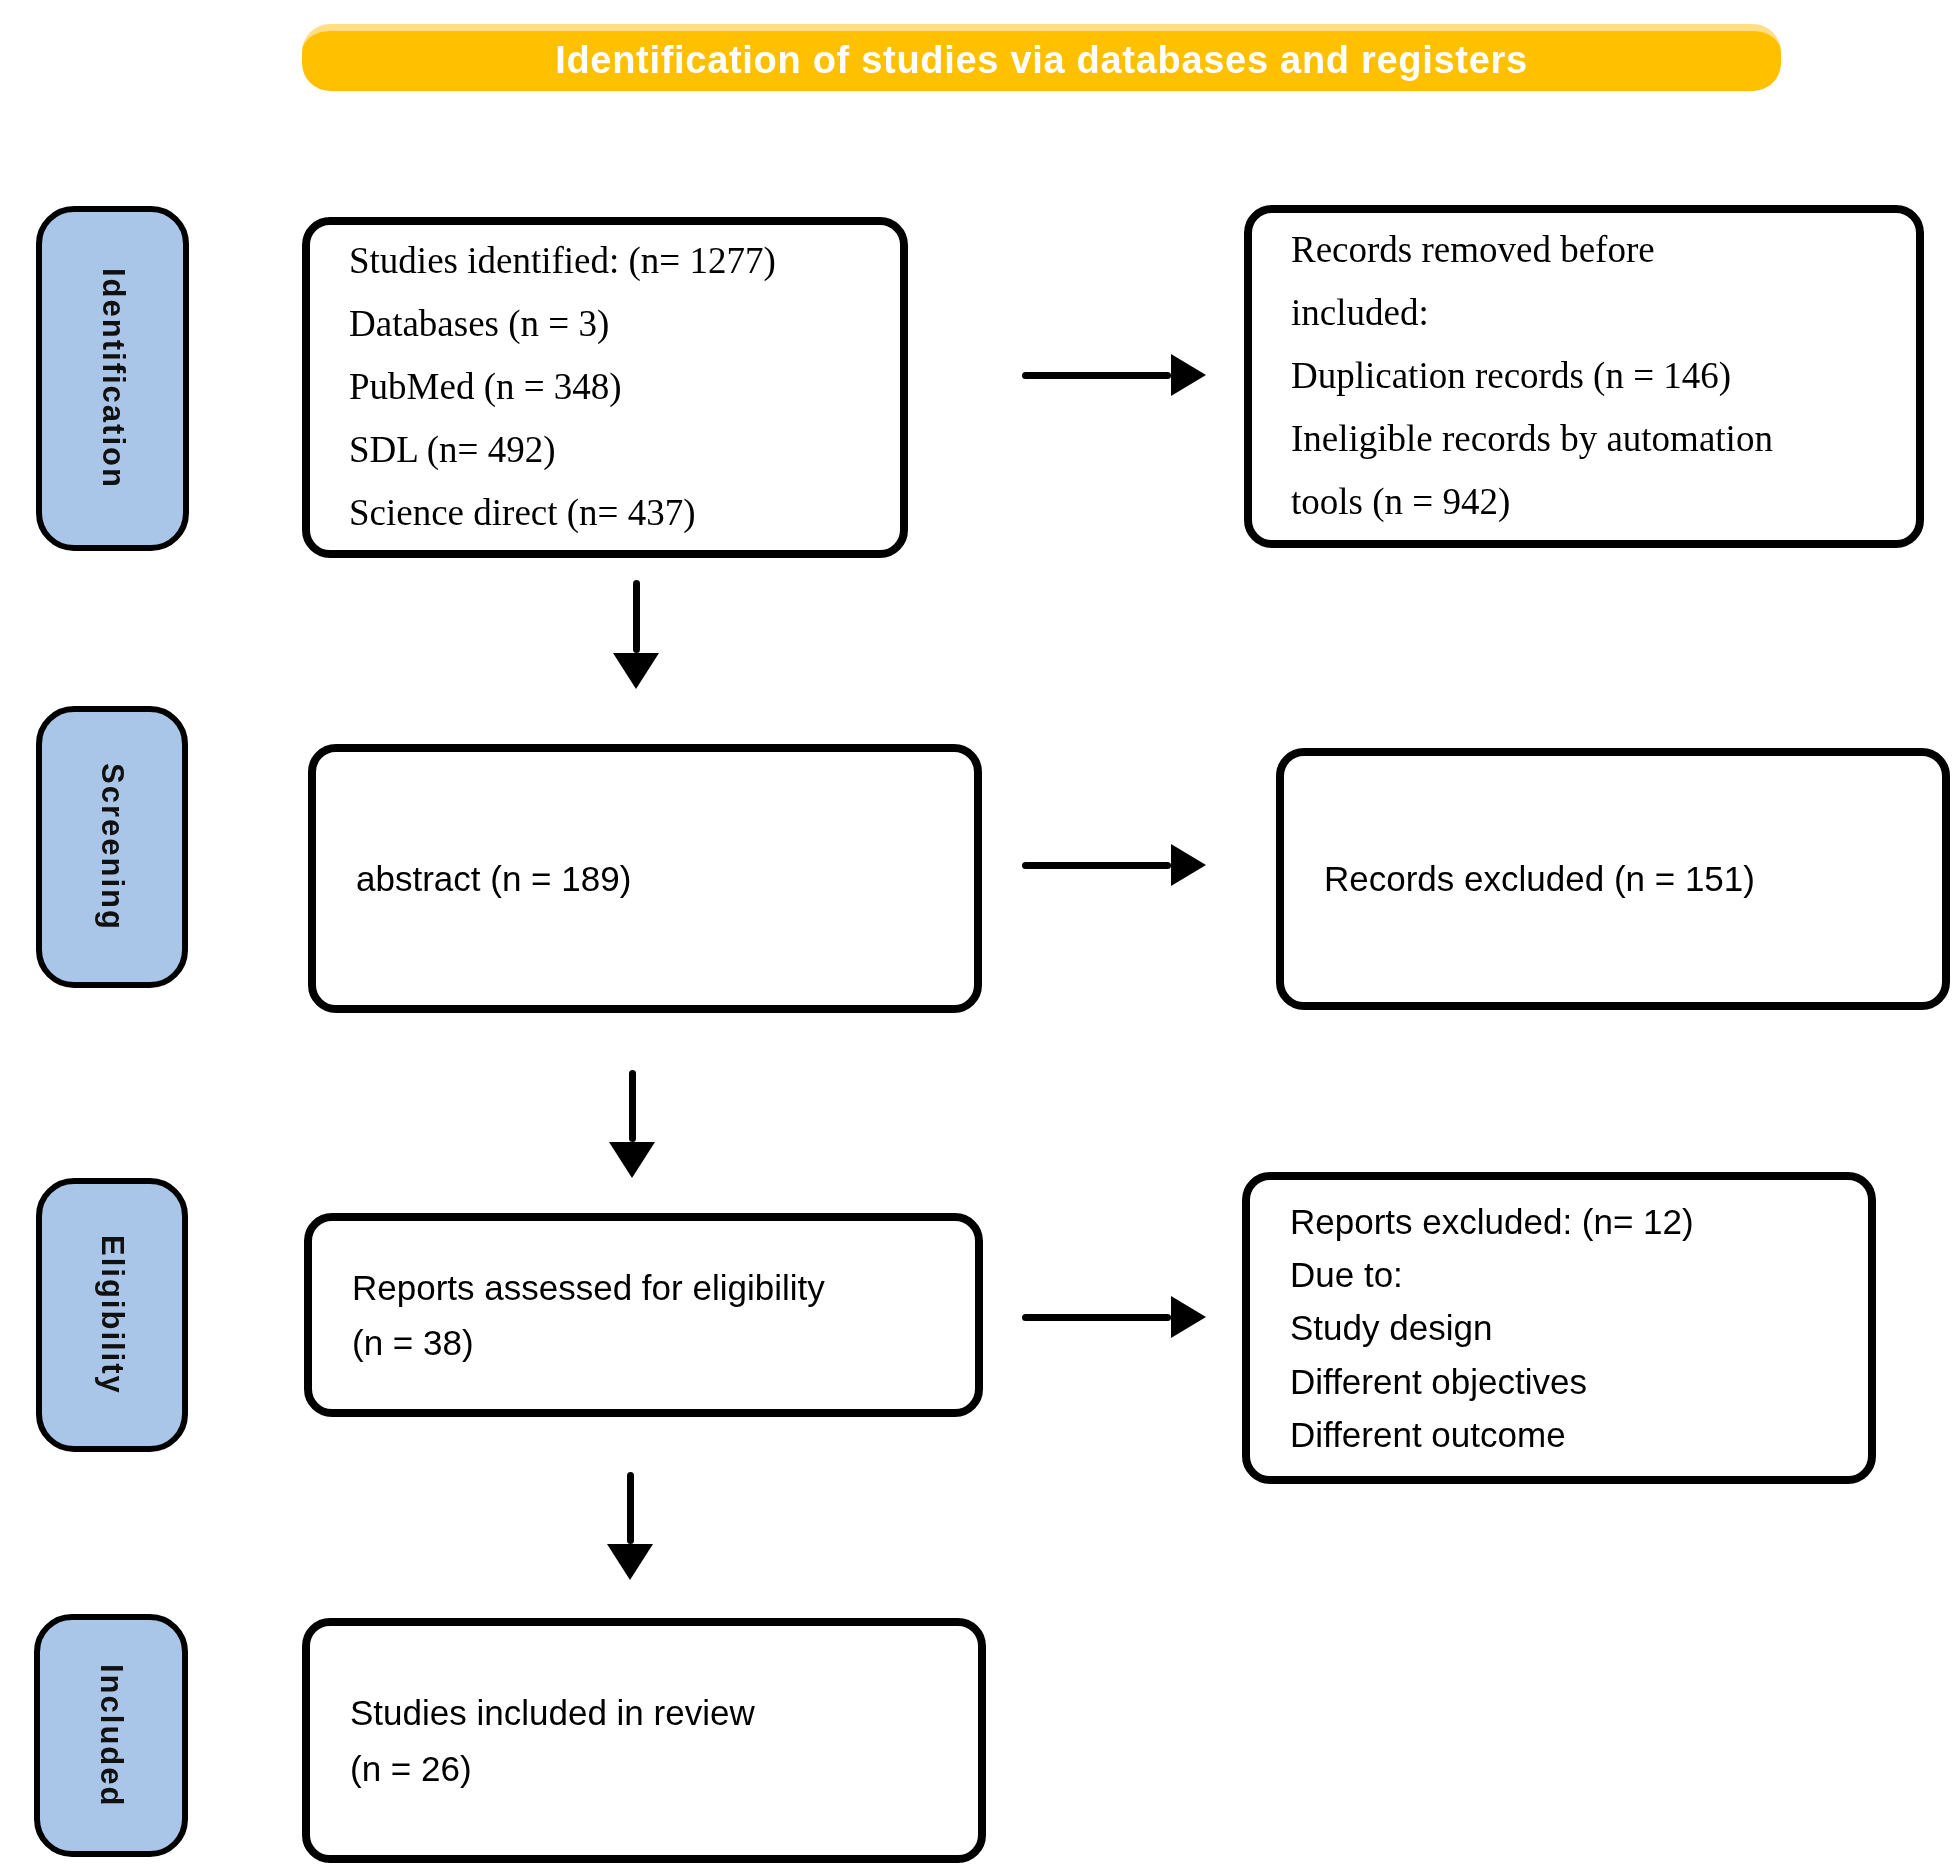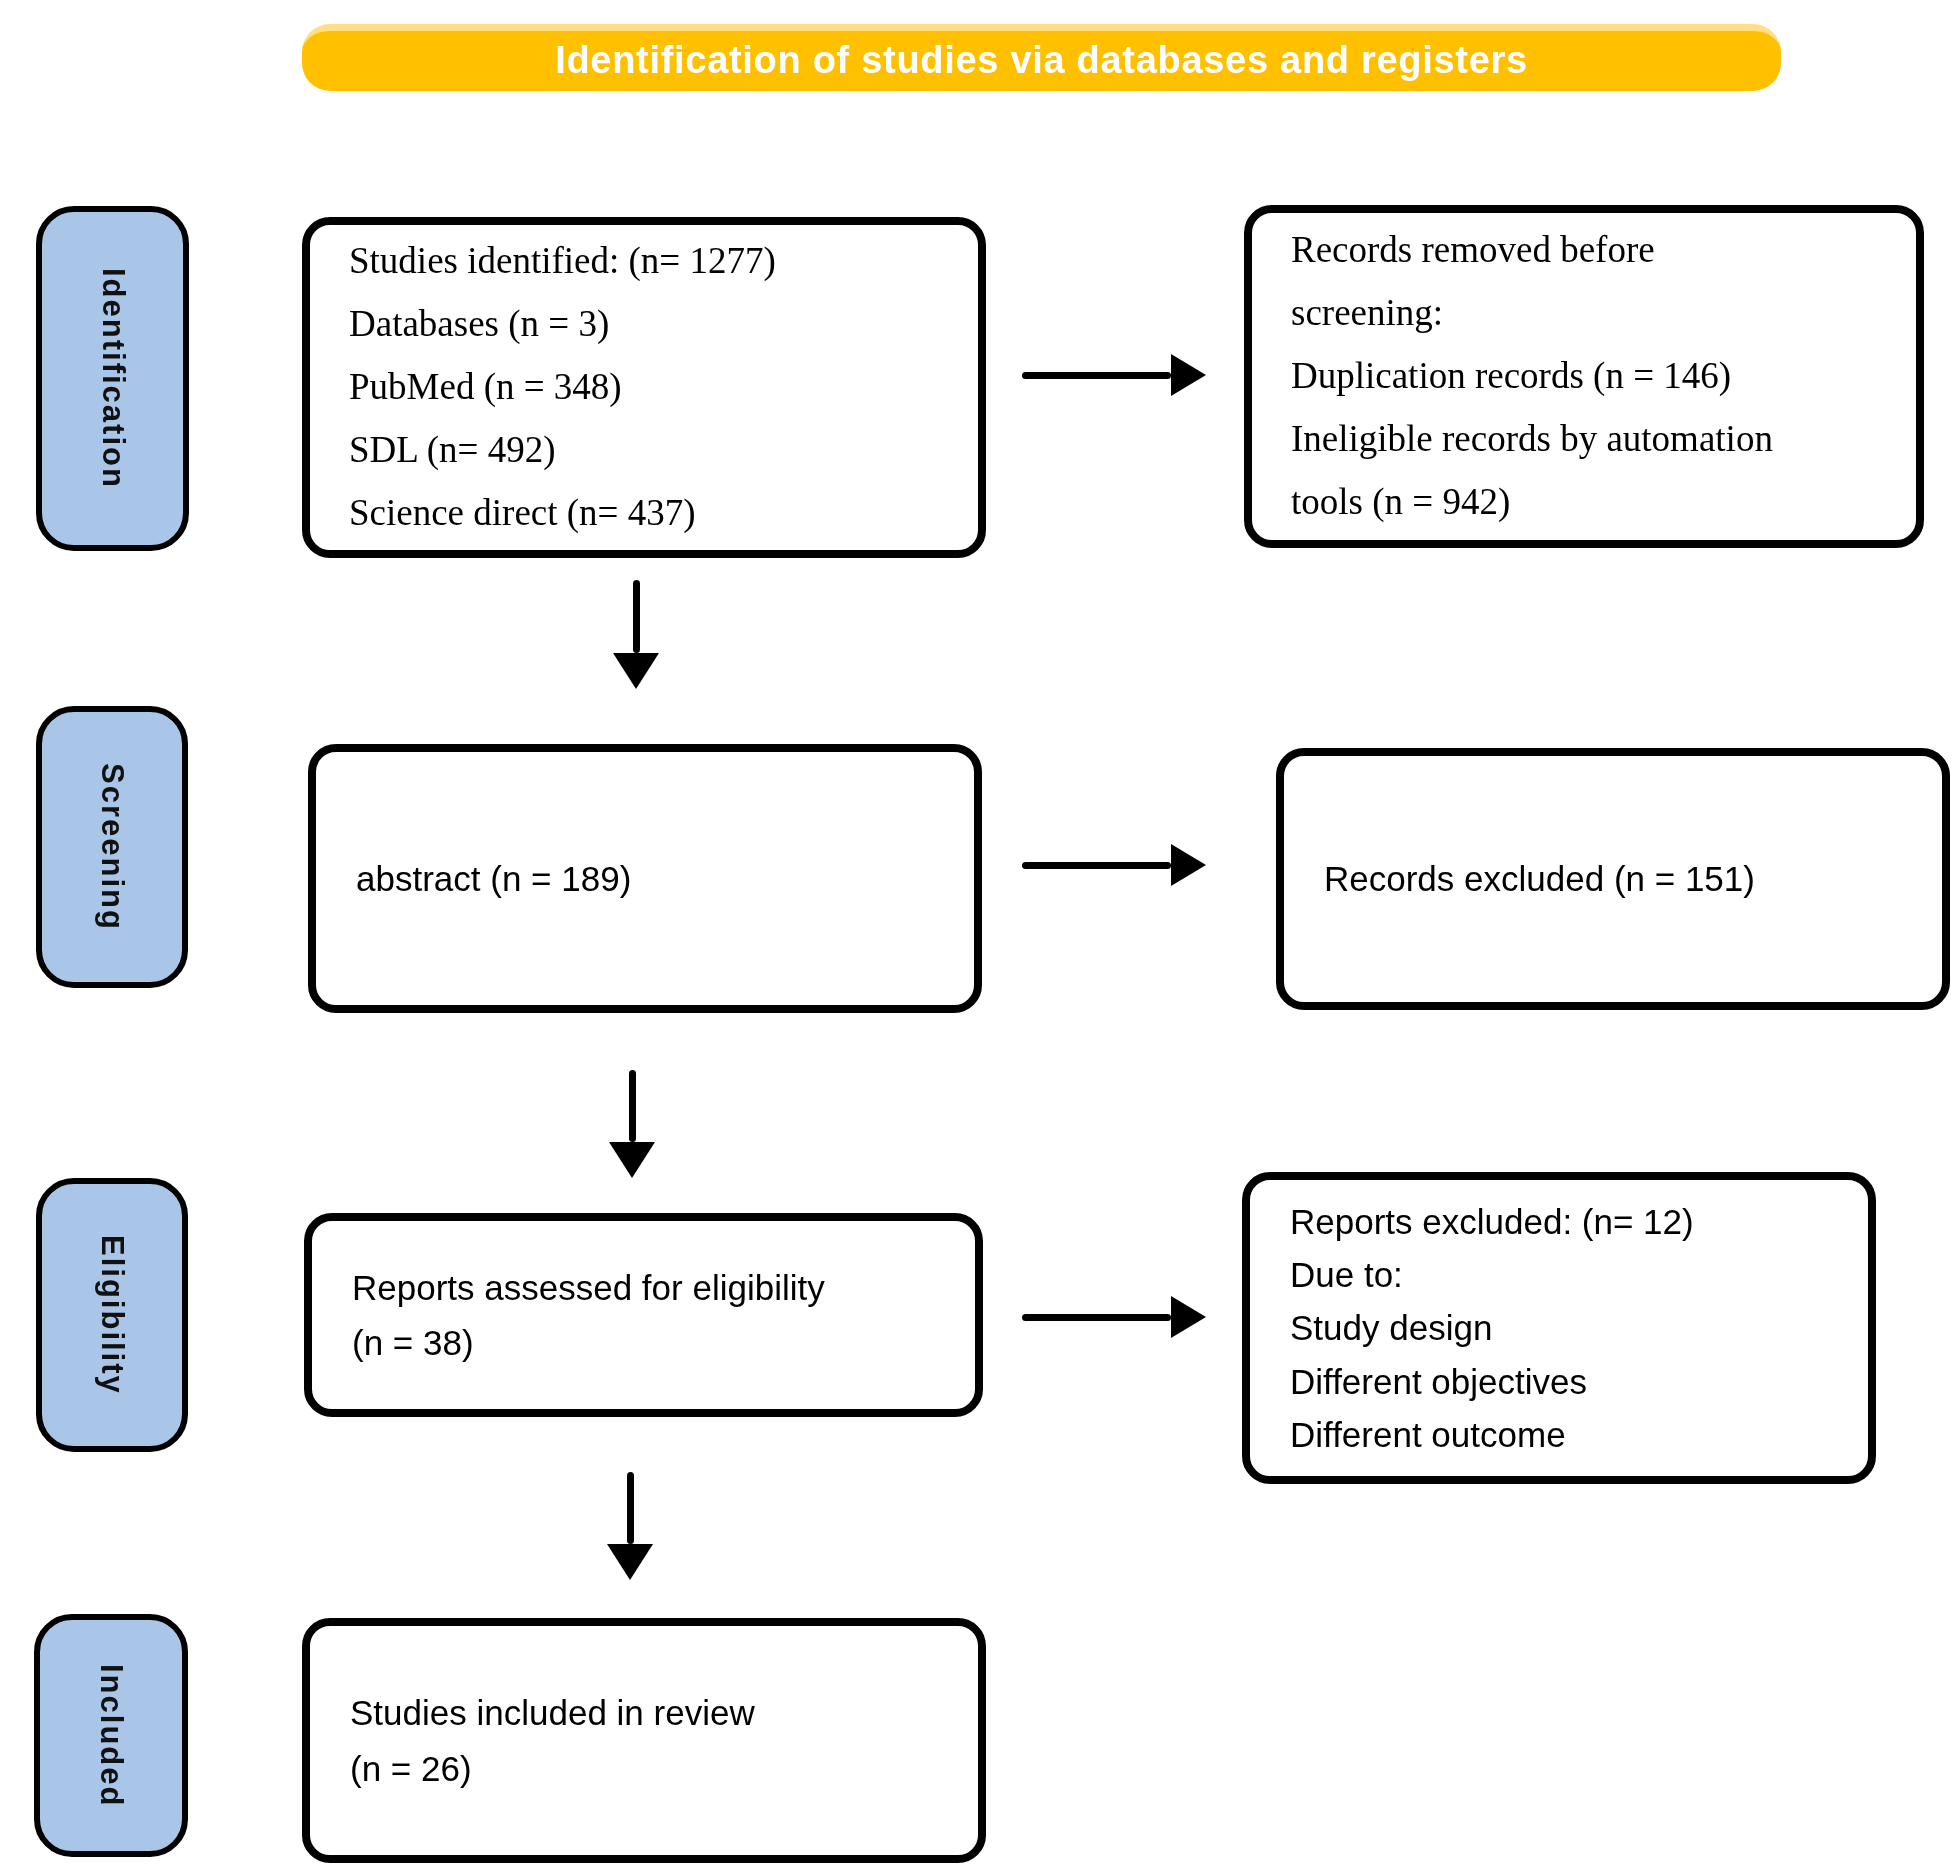--- a/index.html
+++ b/index.html
@@ -120,31 +120,31 @@
   <div class="abs stage" style="left:36px; top:706px; width:152px; height:282px;">
     <span>Screening</span>
   </div>
   <div class="abs stage" style="left:36px; top:1178px; width:152px; height:274px;">
     <span>Eligibility</span>
   </div>
   <div class="abs stage" style="left:34px; top:1614px; width:154px; height:243px;">
     <span>Included</span>
   </div>
 
-  <div class="abs flowbox serif-text" style="left:302px; top:217px; width:684px; height:341px;">
+  <div class="abs flowbox serif-text" style="left:302px; top:217px; width:606px; height:341px;">
     <div class="line">Studies identified: (n= 1277)</div>
     <div class="line">Databases (n = 3)</div>
     <div class="line">PubMed (n = 348)</div>
     <div class="line">SDL (n= 492)</div>
     <div class="line">Science direct (n= 437)</div>
   </div>
 
   <div class="abs flowbox serif-text" style="left:1244px; top:205px; width:680px; height:343px;">
     <div class="line">Records removed before</div>
-    <div class="line">screening:</div>
+    <div class="line">included:</div>
     <div class="line">Duplication records (n = 146)</div>
     <div class="line">Ineligible records by automation</div>
     <div class="line">tools (n = 942)</div>
   </div>
 
   <div class="abs flowbox sans-text" style="left:308px; top:744px; width:674px; height:269px;">
     <div class="line">abstract (n = 189)</div>
   </div>
 
   <div class="abs flowbox sans-text" style="left:1276px; top:748px; width:674px; height:262px;">

